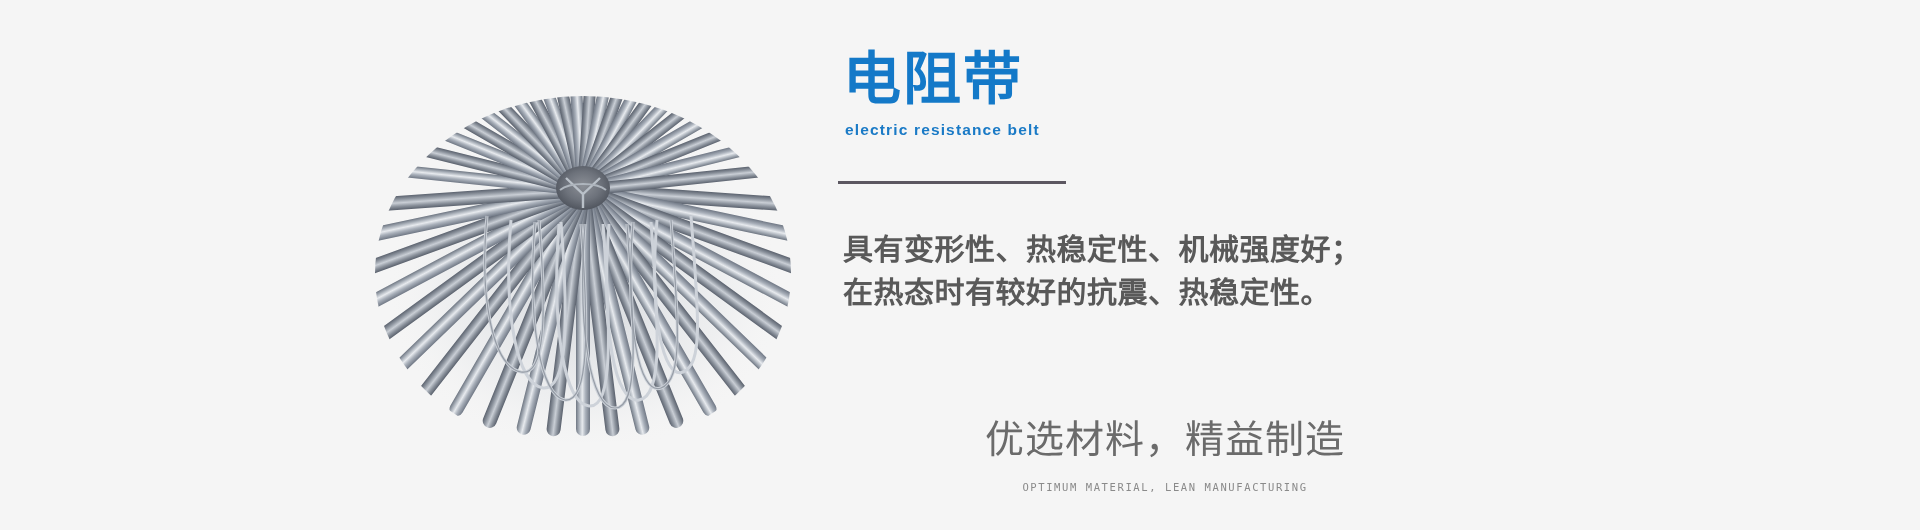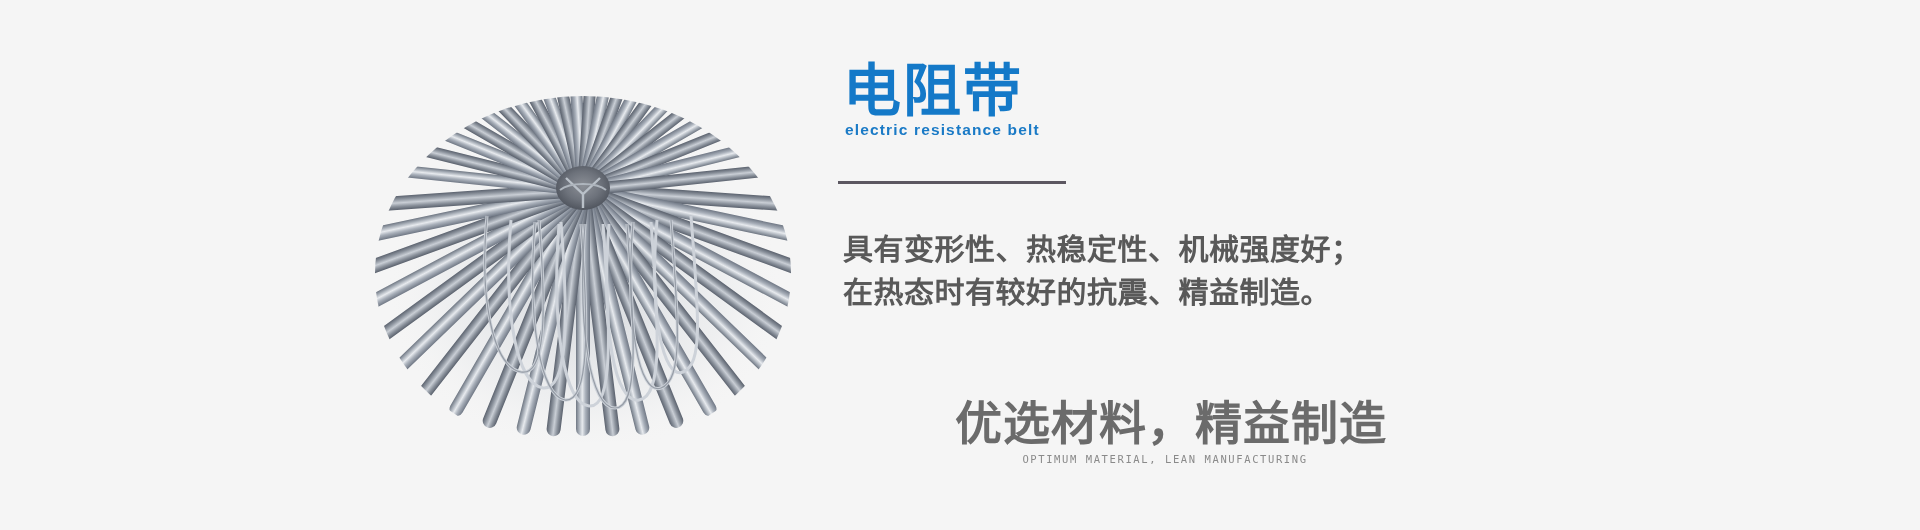--- a/index.html
+++ b/index.html
@@ -44,21 +44,21 @@
     position: absolute;
     left: 843px;
     top: 0;
     width: 1000px;
     height: 530px;
   }
 
   .title-cn {
     position: absolute;
     left: 0;
-    top: 58px;
+    top: 46px;
     margin: 0;
     font-size: 58px;
     line-height: 66px;
     font-weight: 700;
     color: #1479c8;
     letter-spacing: 2px;
     white-space: nowrap;
     font-family: "DejaVu Sans", "Liberation Sans", sans-serif;
   }
 
@@ -100,25 +100,25 @@
   .desc-line { display: block; }
 
   .tagline-block {
     position: absolute;
     left: 112px;
     top: 400px;
     width: 420px;
     text-align: center;
   }
   .tagline-cn {
-    margin: 0;
-    font-size: 47px;
+    margin: 16px;
+    font-size: 39px;
     line-height: 48px;
     color: #6b6b6b;
-    font-weight: 700;
+    font-weight: 400;
     letter-spacing: 1px;
     white-space: nowrap;
     font-family: "DejaVu Sans", "Liberation Sans", sans-serif;
   }
   .tagline-en {
     margin: 4px 0 0 0;
     font-size: 10.5px;
     line-height: 14px;
     color: #8a8a8a;
     letter-spacing: 1.6px;
@@ -344,21 +344,21 @@
   <div class="content">
 
     <h1 class="title-cn">电阻带</h1>
 
     <p class="title-en">electric resistance belt</p>
 
     <div class="divider"></div>
 
     <p class="desc">
       <span class="desc-line">具有变形性、热稳定性、机械强度好；</span>
-      <span class="desc-line">在热态时有较好的抗震、精益制造。</span>
+      <span class="desc-line">在热态时有较好的抗震、热稳定性。</span>
     </p>
 
     <div class="tagline-block">
       <p class="tagline-cn">优选材料，精益制造</p>
       <p class="tagline-en">OPTIMUM MATERIAL, LEAN MANUFACTURING</p>
     </div>
 
   </div>
 </div>
 

